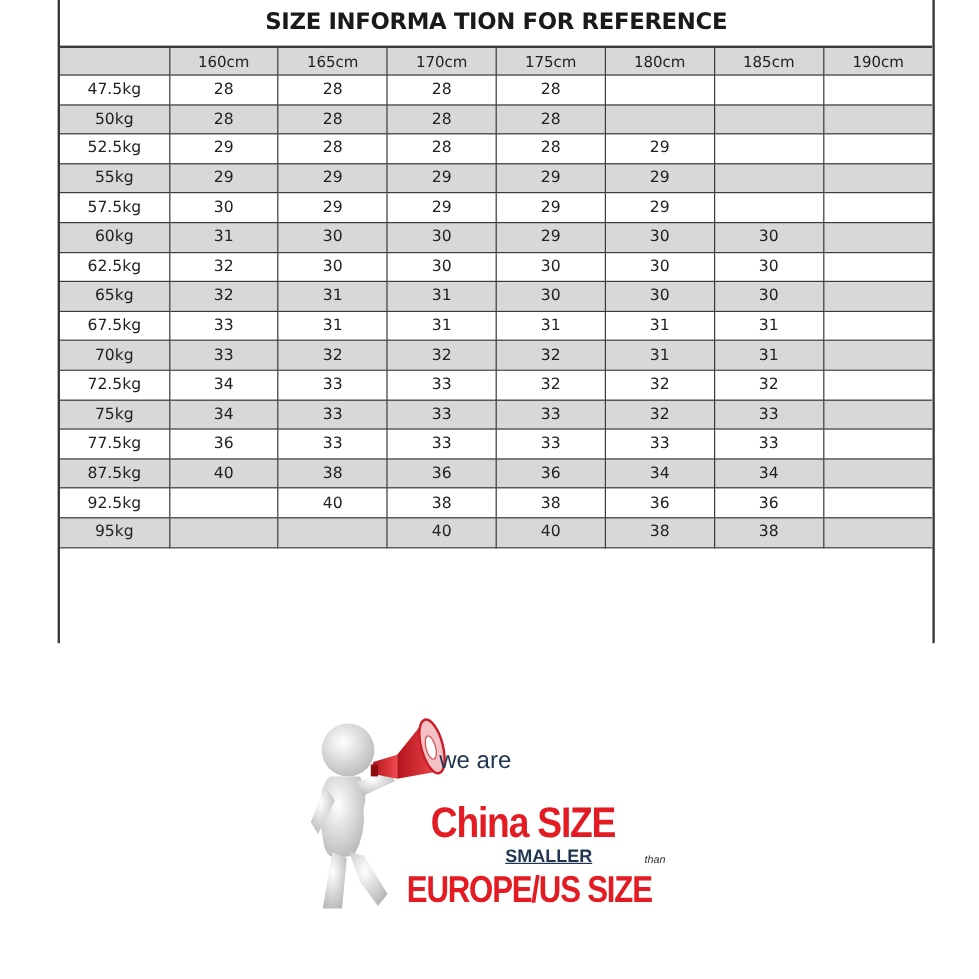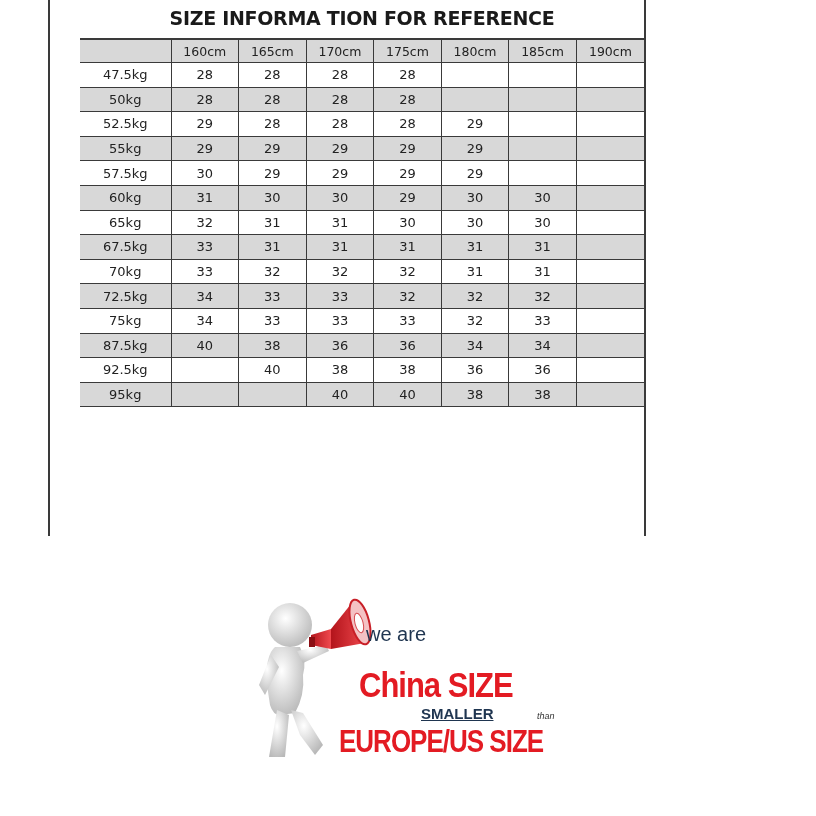--- a/index.html
+++ b/index.html
@@ -1,24 +1,23 @@
 <!DOCTYPE html>
 <html><head>
   <meta charset="utf-8">
   <style>
     html, body { margin: 0; padding: 0; }
     body {
       width: 816px; height: 816px; background: #ffffff; position: relative; overflow: hidden;
       font-family: "Liberation Sans", sans-serif; color: #222;
     }
     .table-wrap {
-      position: absolute; left: 48px; top: 0; width: 598px; height: 536px;
+      position: absolute; left: 48px; top: 0; width: 731px; height: 536px;
       border-left: 2px solid #3a3a3a; border-right: 2px solid #3a3a3a; box-sizing: border-box;
       overflow: hidden;
-      padding-left: 30px;
     }
     .title {
       height: 40px; line-height: 36px; text-align: center; font-weight: bold;
       font-size: 19px; color: #1a1a1a; border-bottom: 2px solid #3a3a3a; box-sizing: border-box;
       font-family: "DejaVu Sans", sans-serif; letter-spacing: -0.3px;
     }
     table { border-collapse: collapse; width: 100%; table-layout: fixed; }
     td, th {
       height: 23.6px; padding: 0; text-align: center; font-size: 13px; font-weight: normal;
       border: 1.5px solid #3a3a3a; color: #222; font-family: "DejaVu Sans", sans-serif;
@@ -143,20 +142,30 @@
           <td>60kg</td>
           <td>31</td>
           <td>30</td>
           <td>30</td>
           <td>29</td>
           <td>30</td>
           <td>30</td>
           <td></td>
         </tr>
         <tr>
+          <td>62.5kg</td>
+          <td>32</td>
+          <td>30</td>
+          <td>30</td>
+          <td>30</td>
+          <td>30</td>
+          <td>30</td>
+          <td></td>
+        </tr>
+        <tr>
           <td>65kg</td>
           <td>32</td>
           <td>31</td>
           <td>31</td>
           <td>30</td>
           <td>30</td>
           <td>30</td>
           <td></td>
         </tr>
         <tr>
@@ -189,20 +198,30 @@
           <td>32</td>
           <td></td>
         </tr>
         <tr>
           <td>75kg</td>
           <td>34</td>
           <td>33</td>
           <td>33</td>
           <td>33</td>
           <td>32</td>
+          <td>33</td>
+          <td></td>
+        </tr>
+        <tr>
+          <td>77.5kg</td>
+          <td>36</td>
+          <td>33</td>
+          <td>33</td>
+          <td>33</td>
+          <td>33</td>
           <td>33</td>
           <td></td>
         </tr>
         <tr>
           <td>87.5kg</td>
           <td>40</td>
           <td>38</td>
           <td>36</td>
           <td>36</td>
           <td>34</td>

